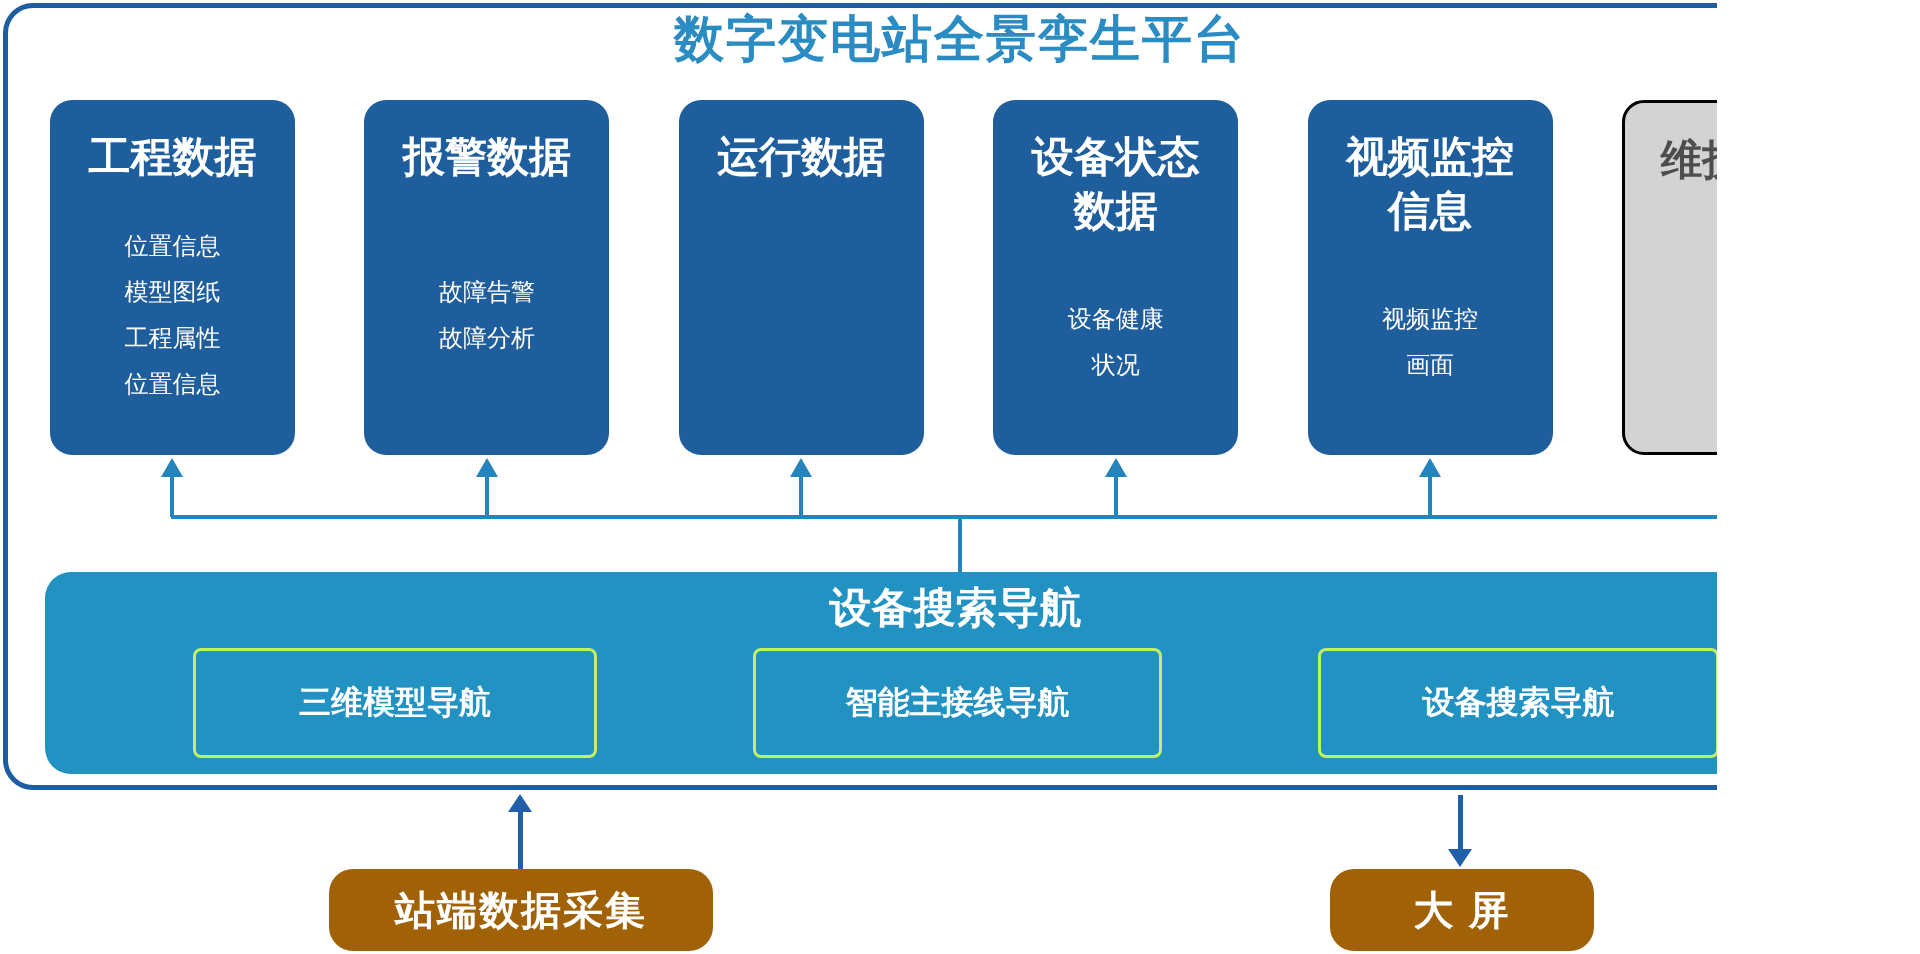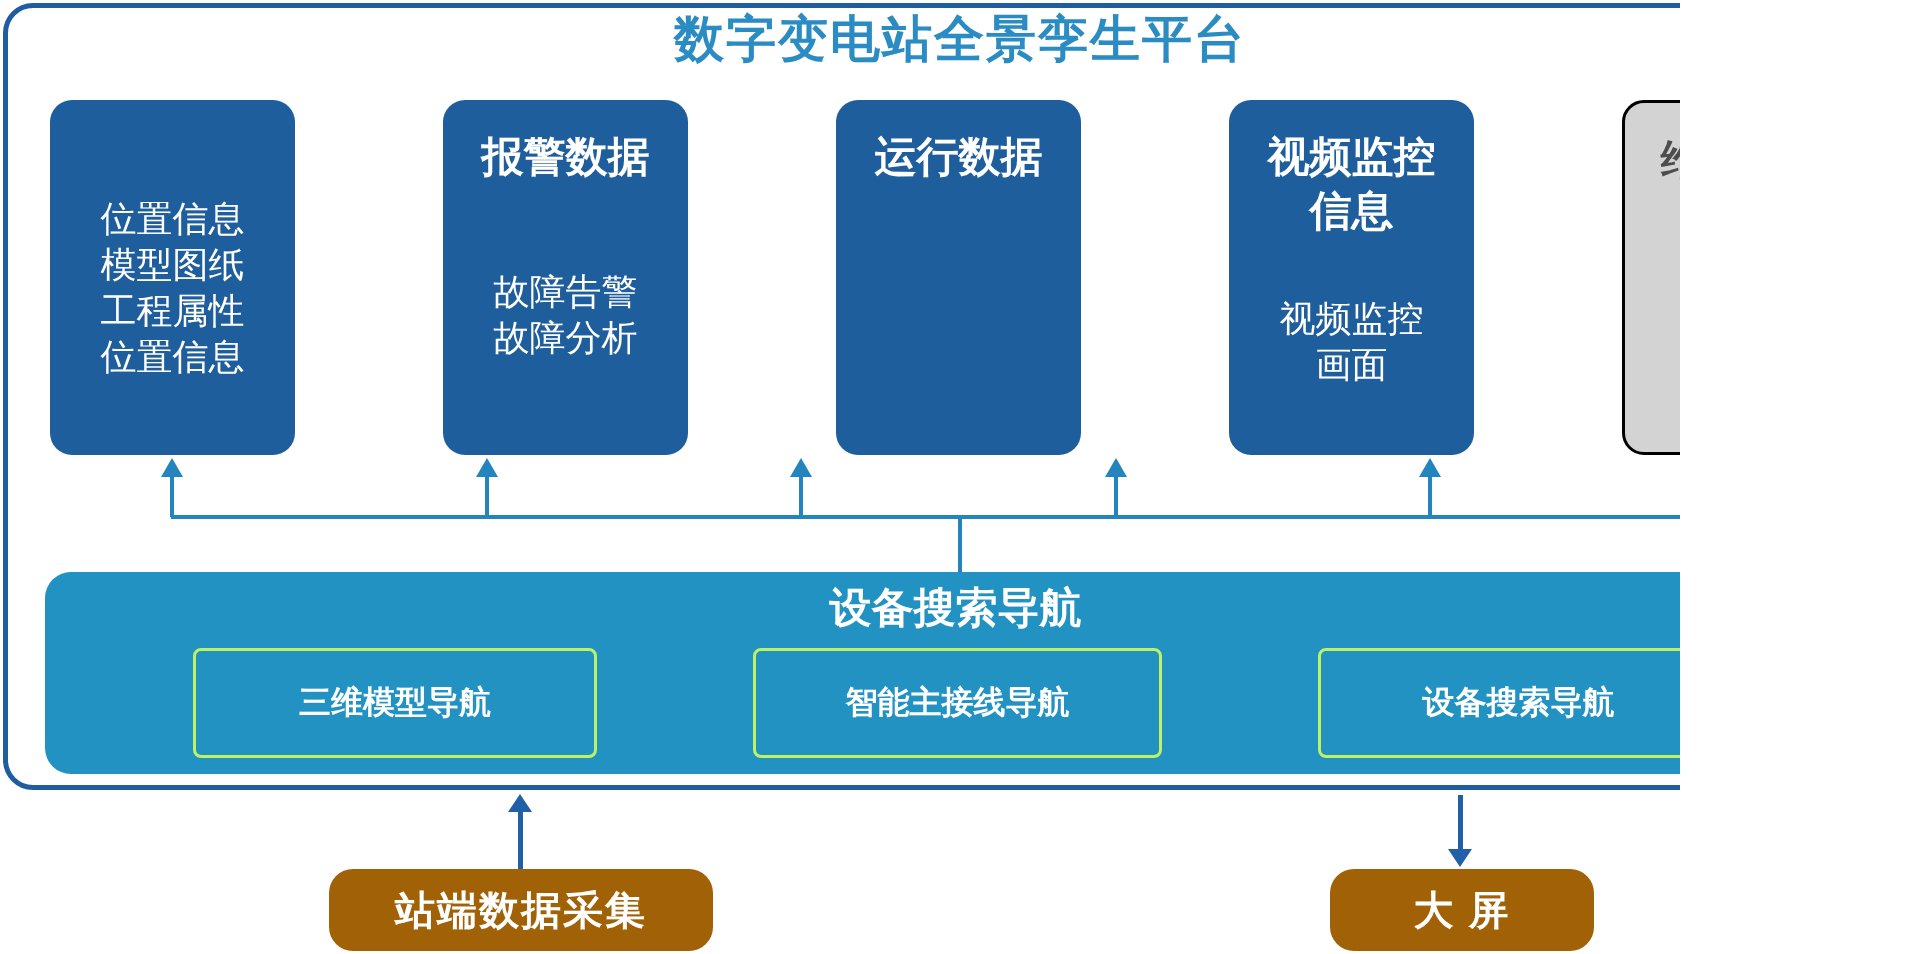--- a/index.html
+++ b/index.html
@@ -1,18 +1,19 @@
 <!DOCTYPE html>
 <html><head>
 <meta charset="utf-8">
 <style>
   html,body{margin:0;padding:0;background:#ffffff;}
   #canvas{
     position:relative;width:1680px;height:954px;background:#ffffff;overflow:hidden;
     font-family:"Liberation Sans","DejaVu Sans",sans-serif;
+    padding-left:37px;
   }
   
   .panel{
     position:absolute;left:3px;top:3px;width:1914px;height:787px;
     box-sizing:border-box;border:5px solid #1D5DA0;border-radius:30px;background:#ffffff;
   }
   .main-title{
     position:absolute;left:0;top:8px;width:1920px;height:62px;
     text-align:center;font-size:50px;font-weight:bold;color:#2B8CC3;line-height:62px;
     letter-spacing:2px;
@@ -30,21 +31,21 @@
   .card.gray{background:#D3D3D3;border:3px solid #000000;color:#4D4D4D;}
   .card-title{
     text-align:center;font-size:42px;font-weight:bold;line-height:54px;
     white-space:pre-line;
   }
   .card-items{
     flex:1;display:flex;flex-direction:column;justify-content:center;align-items:center;
     padding-bottom:10px;
   }
   .card-item{
-    font-size:36px;line-height:46px;text-align:center;white-space:pre-line;
+    font-size:24px;line-height:46px;text-align:center;white-space:pre-line;
   }
   
   .t-line{position:absolute;background:#2384BE;}
   .t-head-up{
     position:absolute;width:0;height:0;
     border-left:11px solid transparent;border-right:11px solid transparent;
     border-bottom:19px solid #2384BE;
   }
   
   .b-line{position:absolute;background:#2160A8;}
@@ -90,20 +91,21 @@
 
 <div id="canvas">
 
   <div class="panel"></div>
 
   <div class="main-title">数字变电站全景孪生平台</div>
 
   <div class="cards-row">
 
     <div class="card">
+      <div class="card-title">工程数据</div>
       <div class="card-items">
         <div class="card-item">位置信息</div>
         <div class="card-item">模型图纸</div>
         <div class="card-item">工程属性</div>
         <div class="card-item">位置信息</div>
       </div>
     </div>
 
     <div class="card">
       <div class="card-title">报警数据</div>
@@ -111,20 +113,28 @@
         <div class="card-item">故障告警</div>
         <div class="card-item">故障分析</div>
       </div>
     </div>
 
     <div class="card">
       <div class="card-title">运行数据</div>
       <div class="card-items"></div>
     </div>
 
+    <div class="card">
+      <div class="card-title">设备状态
+数据</div>
+      <div class="card-items">
+        <div class="card-item">设备健康
+状况</div>
+      </div>
+    </div>
 
     <div class="card">
       <div class="card-title">视频监控
 信息</div>
       <div class="card-items">
         <div class="card-item">视频监控
 画面</div>
       </div>
     </div>
 

